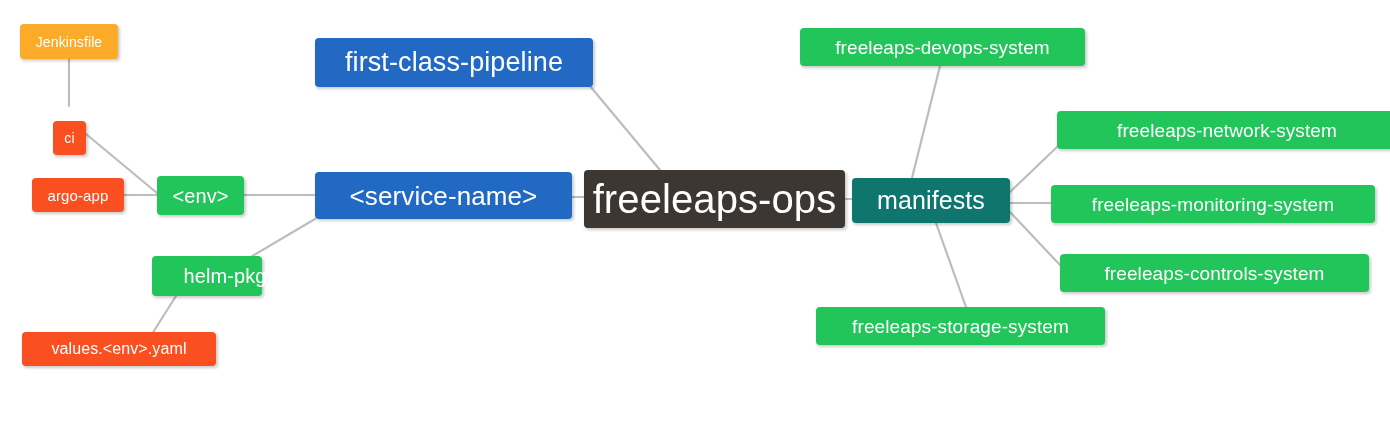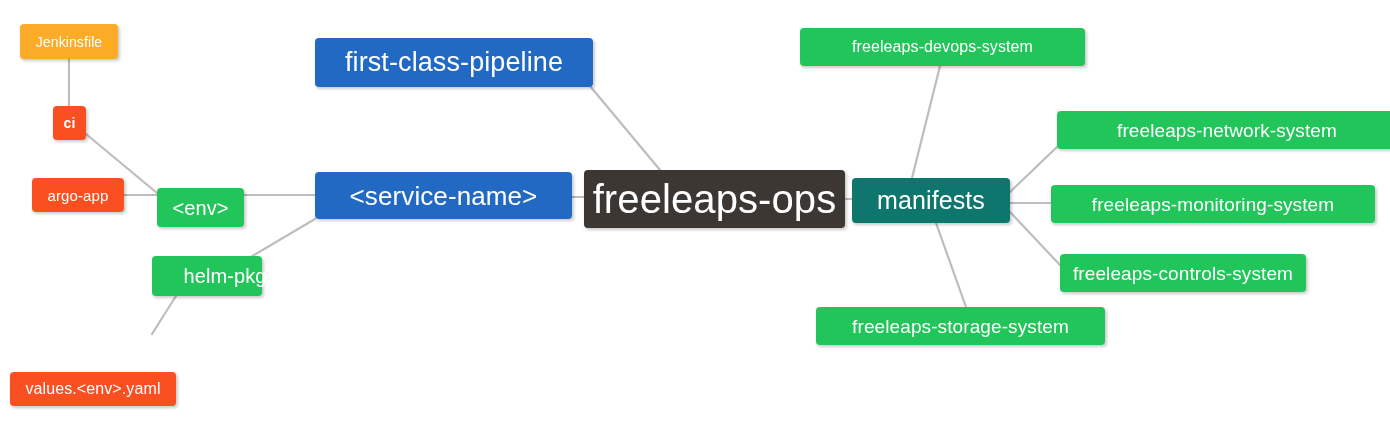--- a/index.html
+++ b/index.html
@@ -71,57 +71,57 @@
       <polyline class="edge" points="1010,192 1057,147" stroke="#bdbdbd"></polyline>
       <polyline class="edge" points="1010,203 1051,203" stroke="#bdbdbd"></polyline>
       <polyline class="edge" points="1010,212 1060,265" stroke="#bdbdbd"></polyline>
       <polyline class="edge" points="936,223 966,307" stroke="#bdbdbd"></polyline>
     </svg>
 
   <div id="node-layer">
       <div class="node" style="left: 20px; top: 24px; width: 98px; height: 35px; background: rgb(251, 171, 40); font-size: 14px;">
         <span class="node-label">Jenkinsfile</span>
       </div>
-      <div class="node" style="left: 53px; top: 106px; width: 33px; height: 34px; background: rgb(250, 79, 33); font-size: 14px; font-weight: bold;">
+      <div class="node" style="left: 53px; top: 121px; width: 33px; height: 34px; background: rgb(250, 79, 33); font-size: 14px;">
         <span class="node-label">ci</span>
       </div>
       <div class="node" style="left: 32px; top: 178px; width: 92px; height: 34px; background: rgb(250, 79, 33); font-size: 15px;">
         <span class="node-label">argo-app</span>
       </div>
-      <div class="node" style="left: 157px; top: 188px; width: 87px; height: 39px; background: rgb(34, 197, 90); font-size: 20px;">
+      <div class="node" style="left: 157px; top: 176px; width: 87px; height: 39px; background: rgb(34, 197, 90); font-size: 20px;">
         <span class="node-label">&lt;env&gt;</span>
       </div>
       <div class="node" style="left: 152px; top: 256px; width: 110px; height: 40px; background: rgb(34, 197, 90); font-size: 20px; padding-left: 36px;">
         <span class="node-label">helm-pkg</span>
       </div>
-      <div class="node" style="left: 10px; top: 332px; width: 166px; height: 34px; background: rgb(250, 79, 33); font-size: 16px; margin-top: 40px;">
+      <div class="node" style="left: 22px; top: 332px; width: 194px; height: 34px; background: rgb(250, 79, 33); font-size: 16px;">
         <span class="node-label">values.&lt;env&gt;.yaml</span>
       </div>
       <div class="node" style="left: 315px; top: 38px; width: 278px; height: 49px; background: rgb(33, 105, 194); font-size: 27px;">
         <span class="node-label">first-class-pipeline</span>
       </div>
       <div class="node" style="left: 315px; top: 172px; width: 257px; height: 47px; background: rgb(33, 105, 194); font-size: 26px;">
         <span class="node-label">&lt;service-name&gt;</span>
       </div>
       <div class="node" style="left: 584px; top: 170px; width: 261px; height: 58px; background: rgb(60, 55, 51); font-size: 40px;">
         <span class="node-label">freeleaps-ops</span>
       </div>
       <div class="node" style="left: 852px; top: 178px; width: 158px; height: 45px; background: #0f766e; font-size: 25px;">
         <span class="node-label">manifests</span>
       </div>
-      <div class="node" style="left: 800px; top: 28px; width: 285px; height: 38px; background: rgb(34, 197, 90); font-size: 16px;">
+      <div class="node" style="left: 800px; top: 28px; width: 285px; height: 38px; background: rgb(34, 197, 90); font-size: 19px;">
         <span class="node-label">freeleaps-devops-system</span>
       </div>
       <div class="node" style="left: 1057px; top: 111px; width: 340px; height: 38px; background: rgb(34, 197, 90); font-size: 19px;">
         <span class="node-label">freeleaps-network-system</span>
       </div>
       <div class="node" style="left: 1051px; top: 185px; width: 324px; height: 38px; background: rgb(34, 197, 90); font-size: 19px;">
         <span class="node-label">freeleaps-monitoring-system</span>
       </div>
-      <div class="node" style="left: 1060px; top: 254px; width: 246px; height: 38px; background: rgb(34, 197, 90); font-size: 19px;">
+      <div class="node" style="left: 1060px; top: 254px; width: 309px; height: 38px; background: rgb(34, 197, 90); font-size: 19px;">
         <span class="node-label">freeleaps-controls-system</span>
       </div>
       <div class="node" style="left: 816px; top: 307px; width: 289px; height: 38px; background: rgb(34, 197, 90); font-size: 19px;">
         <span class="node-label">freeleaps-storage-system</span>
       </div>
     </div>
 
 </div>
 
 </body></html>

